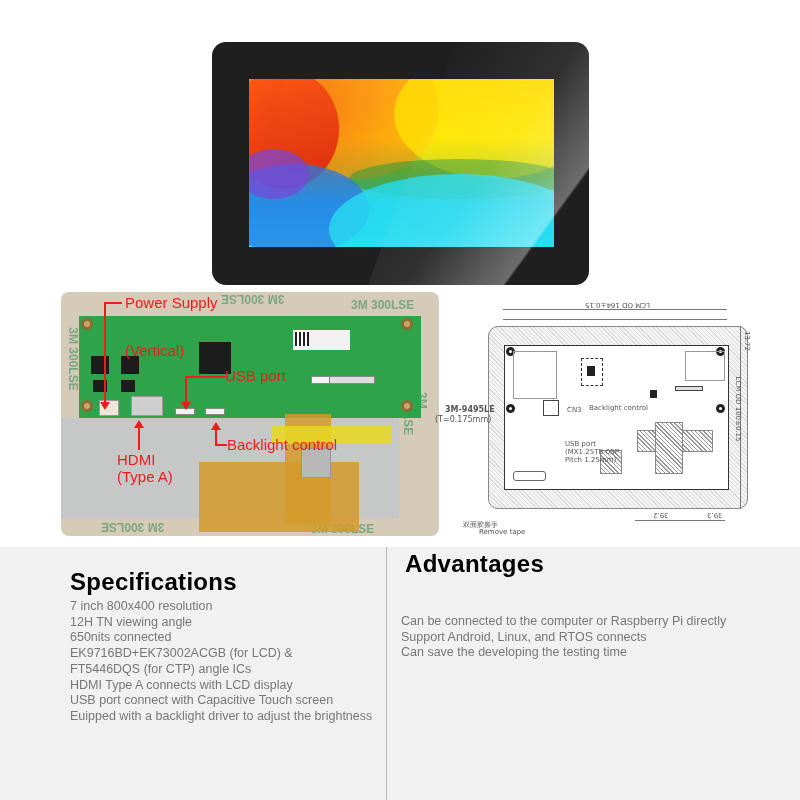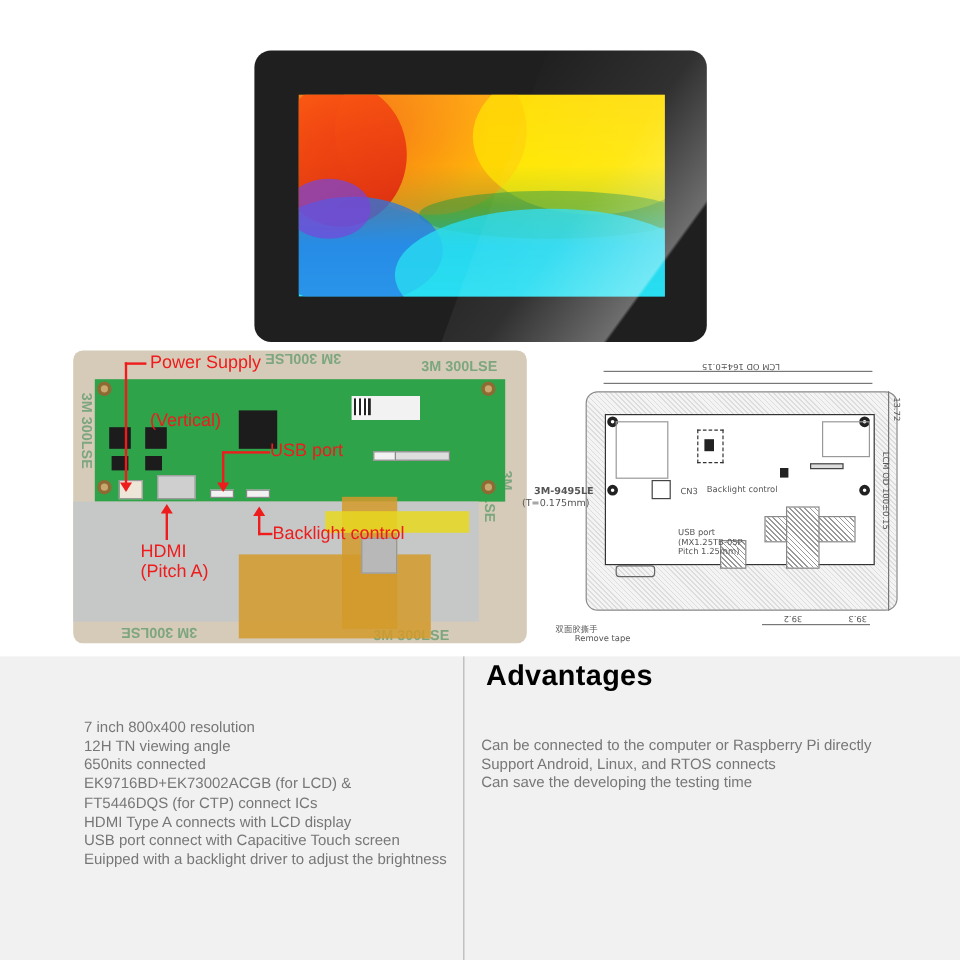--- a/index.html
+++ b/index.html
@@ -57,21 +57,21 @@
   .arrow-up { position: absolute; width: 0; height: 0; border-left: 5px solid transparent; border-right: 5px solid transparent; border-bottom: 8px solid #ee1c1c; }
   .arrow-down { position: absolute; width: 0; height: 0; border-left: 5px solid transparent; border-right: 5px solid transparent; border-top: 8px solid #ee1c1c; }
 
   
   .drawing { position: absolute; left: 455px; top: 295px; width: 310px; height: 245px; }
   .dwg-frame {
     position: absolute; left: 33px; top: 31px; width: 260px; height: 183px;
     border: 1px solid #888; border-radius: 10px;
     background: repeating-linear-gradient(45deg,#ddd 0 1px,#f4f4f4 1px 3px);
   }
-  .dwg-inner { position: absolute; left: 15px; top: 18px; width: 225px; height: 126px; background: #fff; border: 1px solid #333; }
+  .dwg-inner { position: absolute; left: 15px; top: 18px; width: 225px; height: 145px; background: #fff; border: 1px solid #333; }
   .dim-line { position: absolute; background: #777; }
   .dwg-text { position: absolute; font-size: 7px; color: #555; white-space: nowrap; font-family: "DejaVu Sans", sans-serif; }
   .mount { position: absolute; width: 9px; height: 9px; border-radius: 50%; border: 3px solid #222; background: #fff; }
   .hatch { position: absolute; background: repeating-linear-gradient(45deg,#999 0 1px,#fff 1px 3px); border: 1px solid #888; }
 
   
   .bottom {
     position: absolute; left: 0; top: 547px; width: 800px; height: 253px; background: #f1f1f1;
   }
   .divider { position: absolute; left: 386px; top: 0; width: 1px; height: 253px; background: #b5b5b5; }
@@ -143,21 +143,21 @@
   <div class="annot" style="left:164px;top:76px;">USB port</div>
 
   <div class="arrow-up" style="left:150px;top:130px;"></div>
   <div class="red-line" style="left:154px;top:136px;width:2px;height:18px;"></div>
   <div class="red-line" style="left:154px;top:152px;width:12px;height:2px;"></div>
   <div class="annot" style="left:166px;top:145px;">Backlight control</div>
 
   <div class="arrow-up" style="left:73px;top:128px;"></div>
   <div class="red-line" style="left:77px;top:134px;width:2px;height:24px;"></div>
   <div class="annot" style="left:56px;top:160px;">HDMI</div>
-  <div class="annot" style="left:56px;top:177px;">(Pitch A)</div>
+  <div class="annot" style="left:56px;top:177px;">(Type A)</div>
 </div>
 
 <div class="drawing">
   <div class="dim-line" style="left:48px;top:14px;width:224px;height:1px;"></div>
   <div class="dim-line" style="left:48px;top:24px;width:224px;height:1px;"></div>
   <div class="dim-line" style="left:54px;top:33px;width:212px;height:1px;"></div>
   <div class="dwg-text" style="left:130px;top:6px;transform:rotate(180deg);">LCM OD 164±0.15</div>
   <div class="dwg-frame">
     <div class="dwg-inner">
       <div class="mount" style="left:1px;top:1px;"></div>
@@ -190,26 +190,27 @@
   <div class="dwg-text" style="left:8px;top:225px;">双面胶撕手</div>
   <div class="dwg-text" style="left:8px;top:233px;padding-left:16px;">Remove tape</div>
   <div class="dim-line" style="left:180px;top:225px;width:90px;height:1px;"></div>
   <div class="dwg-text" style="left:198px;top:216px;transform:rotate(180deg);">39.2</div>
   <div class="dwg-text" style="left:252px;top:216px;transform:rotate(180deg);">39.3</div>
 </div>
 
 <div class="bottom">
   <div class="divider"></div>
 
+  <h2 class="col-title" style="left:70px;top:21px;">Specifications</h2>
   <ul class="col-list" style="left:70px;top:52px;">
     <li>7 inch 800x400 resolution</li>
     <li>12H TN viewing angle</li>
     <li>650nits connected</li>
     <li>EK9716BD+EK73002ACGB (for LCD) &amp;</li>
-    <li>FT5446DQS (for CTP) connect ICs</li>
+    <li>FT5446DQS (for CTP) angle ICs</li>
     <li>HDMI Type A connects with LCD display</li>
     <li>USB port connect with Capacitive Touch screen</li>
     <li>Euipped with a backlight driver to adjust the brightness</li>
   </ul>
 
   <h2 class="col-title" style="left:405px;top:3px;">Advantages</h2>
   <ul class="col-list" style="left:401px;top:67px;">
     <li>Can be connected to the computer or Raspberry Pi directly</li>
     <li>Support Android, Linux, and RTOS connects</li>
     <li>Can save the developing the testing time</li>

